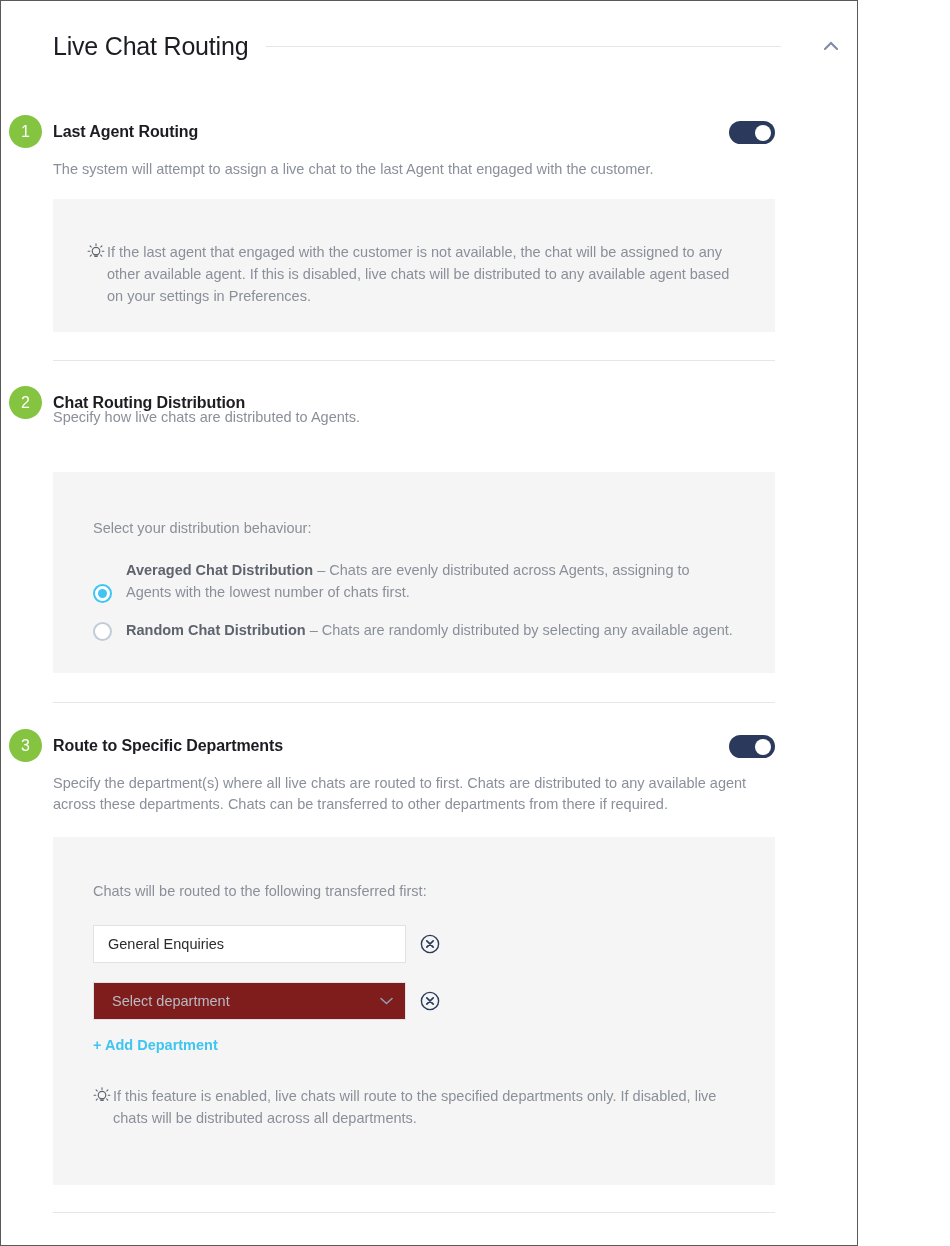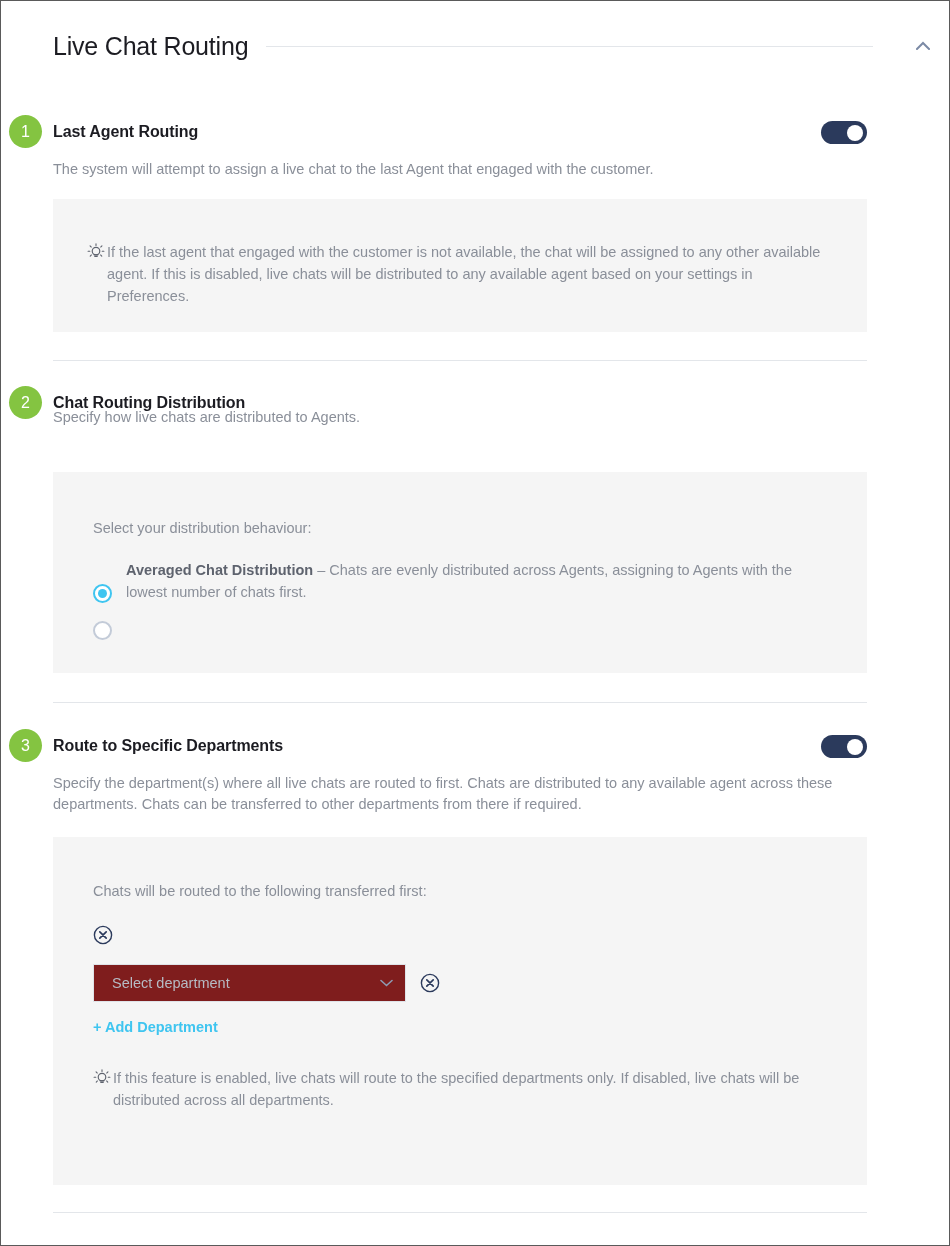--- a/index.html
+++ b/index.html
@@ -6,21 +6,21 @@
 
   html, body {
     width: 950px;
     height: 1246px;
     background: #ffffff;
     font-family: "Liberation Sans", sans-serif;
   }
 
   .page {
     position: relative;
-    width: 950px;
+    width: 858px;
     height: 1246px;
     background: #ffffff;
     border: 1px solid #5a5a5a;
     overflow: hidden;
   }
 
   
   .panel-header {
     position: absolute;
     left: 52px;
@@ -277,38 +277,42 @@
 
       <div class="radio-row" style="margin-top:23px">
         <div class="radio checked"></div>
         <div class="radio-text">
           <b>Averaged Chat Distribution</b><span> – Chats are evenly distributed across Agents, assigning to Agents with the lowest number of chats first.</span>
         </div>
       </div>
 
       <div class="radio-row" style="margin-top:16px">
         <div class="radio"></div>
+        <div class="radio-text">
+          <b>Random Chat Distribution</b><span> – Chats are randomly distributed by selecting any available agent.</span>
+        </div>
       </div>
     </div>
   </div>
 
   <div class="divider" style="top:701px"></div>
 
   <div class="section">
     <div class="step-badge" style="top:728px">3</div>
     <div class="section-title" style="top:736px">Route to Specific Departments</div>
     <div class="toggle" style="top:734px">
       <div class="knob"></div>
     </div>
     <div class="section-desc" style="top:772px">Specify the department(s) where all live chats are routed to first. Chats are distributed to any available agent across these departments. Chats can be transferred to other departments from there if required.</div>
 
     <div class="grey-box" style="top:836px; height:348px; padding:46px 40px 0 40px;">
       <div class="group-label">Chats will be routed to the following transferred first:</div>
 
       <div class="dept-row" style="margin-top:26px">
+        <div class="dept-input">General Enquiries</div>
         <svg class="remove-btn" viewBox="0 0 20 20">
           <circle cx="10" cy="10" r="8.6" fill="none" stroke="#2b3a5c" stroke-width="1.4"></circle>
           <path d="M6.8 6.8 L13.2 13.2 M13.2 6.8 L6.8 13.2" stroke="#2b3a5c" stroke-width="1.7" stroke-linecap="round"></path>
         </svg>
       </div>
 
       <div class="dept-row" style="margin-top:19px">
         <div class="dept-select">
           <span>Select department</span>
           <svg width="13" height="8" viewBox="0 0 13 8">

